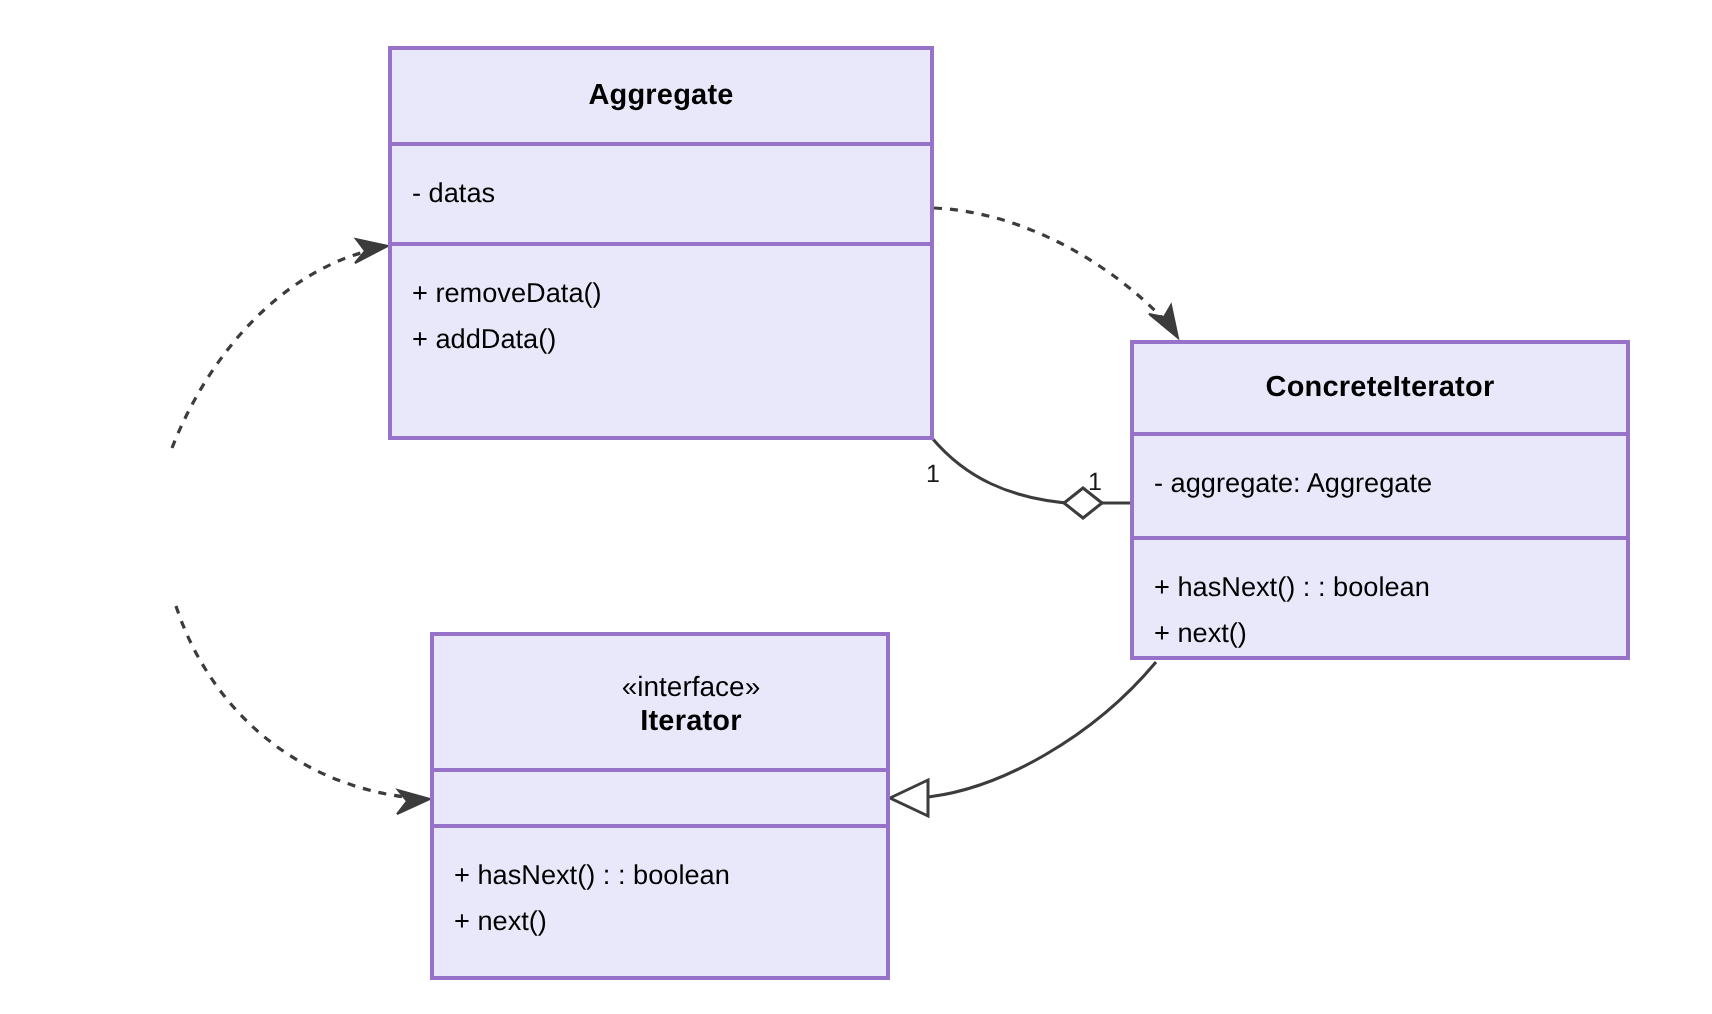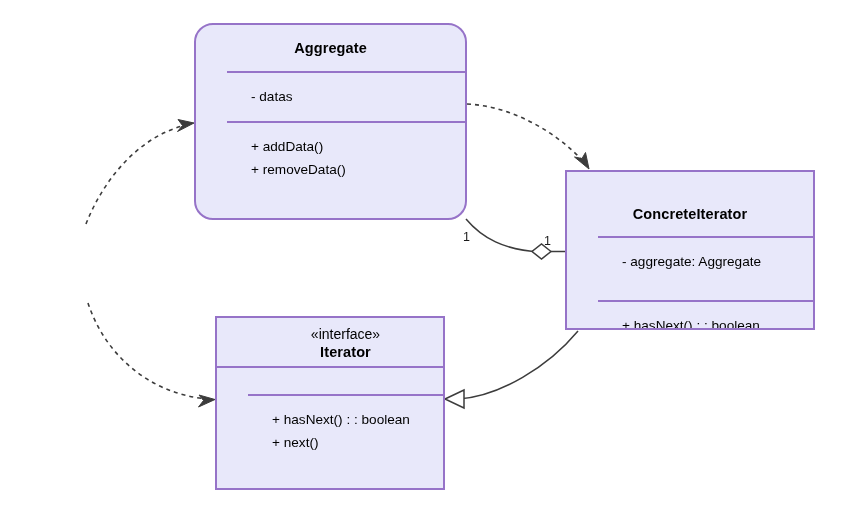--- a/index.html
+++ b/index.html
@@ -47,22 +47,21 @@
     color: #000000;
     letter-spacing: 0.1px;
   }
   .stereotype {
     font-weight: normal;
     font-size: 14px;
     color: #000000;
     line-height: 1.45;
   }
   .member-list {
-    padding: 12px 10px 0 24px;
-    margin-left: 31px;
+    padding: 12px 10px 0 10px;
   }
   .member {
     font-size: 13.6px;
     color: #000000;
     line-height: 23px;
     white-space: nowrap;
   }
   .multiplicity {
     position: absolute;
     font-size: 12.5px;
@@ -134,48 +133,48 @@
     <g>
       <path class="edge-solid" d="M 578 331 C 548 367 500 396 459 399"></path>
       <path class="head-hollow" d="M 445 399 L 464 390 L 464 408 Z"></path>
     </g>
   </svg>
 
   <span class="multiplicity" style="left:463px; top:231px;">1</span>
   <span class="multiplicity" style="left:544px; top:235px;">1</span>
 
 
-  <div class="uml-class" style="left:194px; top:23px; width:273px; height:197px;border-radius:19px;">
+  <div class="uml-class" style="left:194px; top:23px; width:273px; height:197px;">
     <div class="compartment cmp-title" style="height:46px;">
       <span class="class-name">Aggregate</span>
     </div>
     <div class="compartment member-list" style="height:50px;">
       <div class="member">- datas</div>
     </div>
     <div class="compartment member-list" style="flex:1;">
+      <div class="member">+ removeData()</div>
       <div class="member">+ addData()</div>
-      <div class="member">+ removeData()</div>
     </div>
   </div>
 
   <div class="uml-class" style="left:565px; top:170px; width:250px; height:160px;">
-    <div class="compartment cmp-title" style="height:44px;margin-top:20px;">
+    <div class="compartment cmp-title" style="height:44px;">
       <span class="class-name">ConcreteIterator</span>
     </div>
-    <div class="compartment member-list" style="height:64px;">
+    <div class="compartment member-list" style="height:52px;">
       <div class="member">- aggregate: Aggregate</div>
     </div>
     <div class="compartment member-list" style="flex:1;">
       <div class="member">+ hasNext() : : boolean</div>
       <div class="member">+ next()</div>
     </div>
   </div>
 
   <div class="uml-class" style="left:215px; top:316px; width:230px; height:174px;">
-    <div class="compartment cmp-title" style="height:48px;padding-left:31px;">
+    <div class="compartment cmp-title" style="height:66px;padding-left:31px;">
       <span class="stereotype">«interface»</span>
       <span class="class-name">Iterator</span>
     </div>
     <div class="compartment" style="height:28px;"></div>
     <div class="compartment member-list" style="flex:1;">
       <div class="member">+ hasNext() : : boolean</div>
       <div class="member">+ next()</div>
     </div>
   </div>
 

